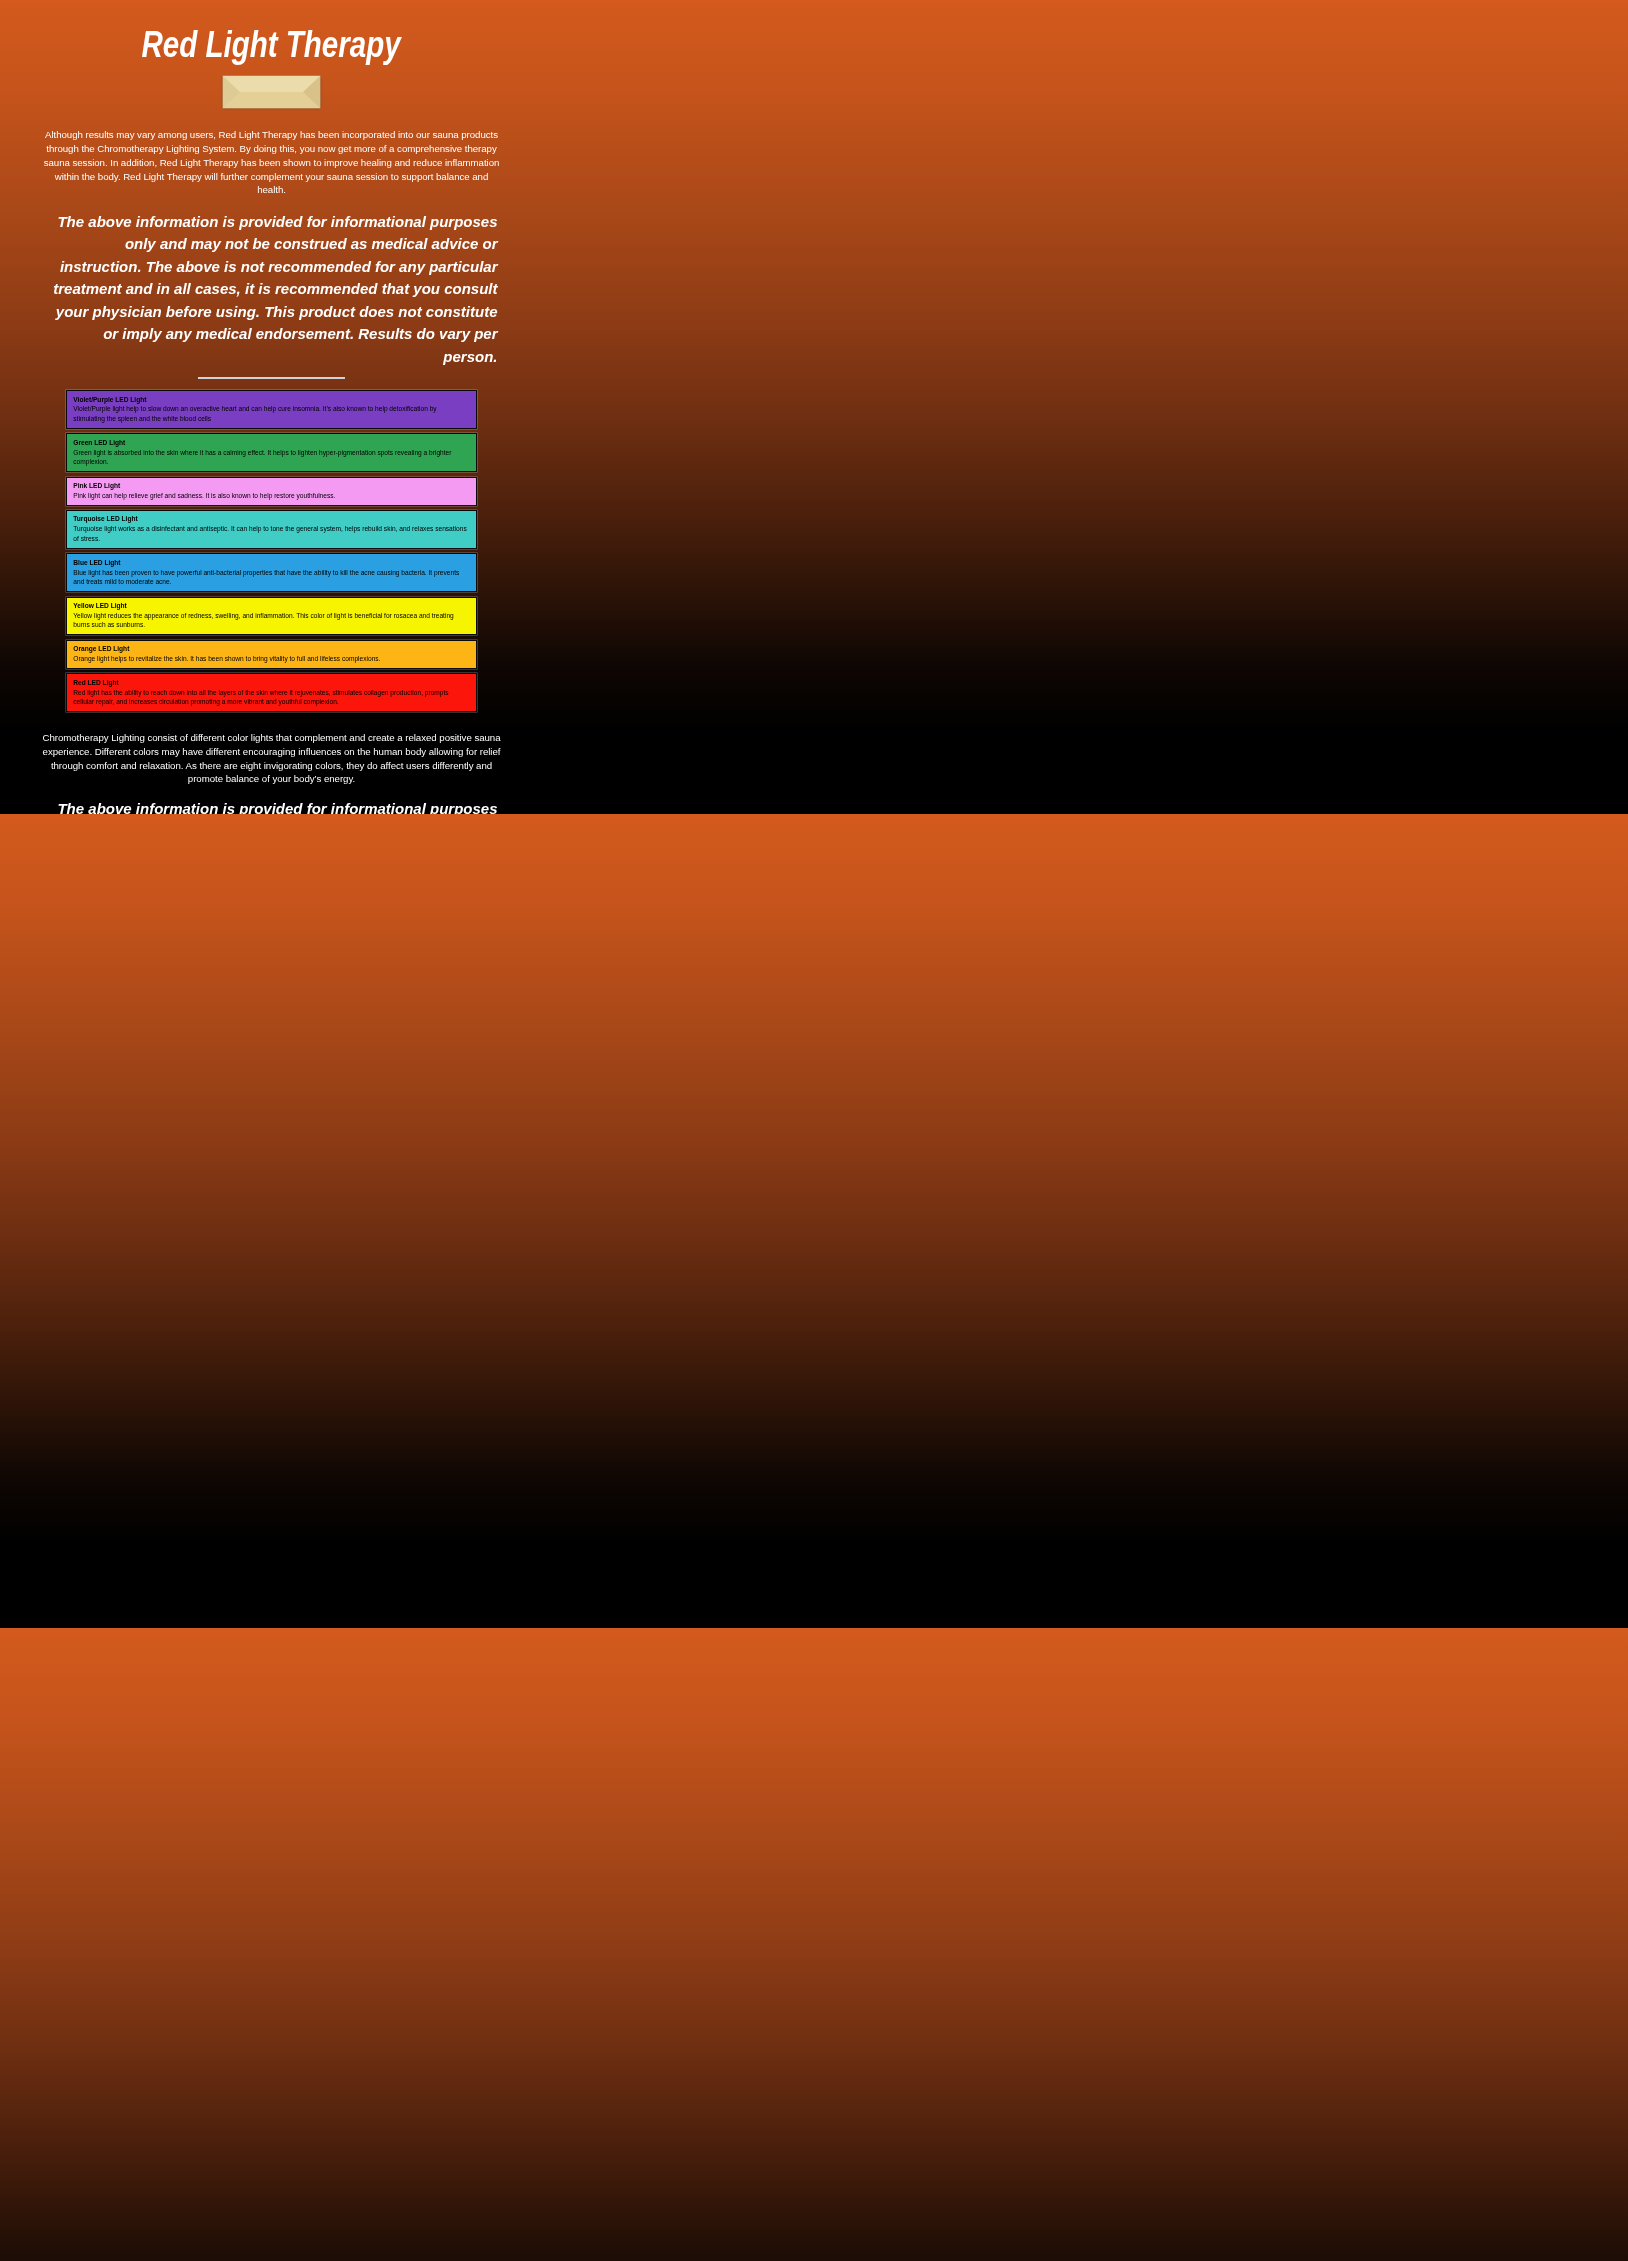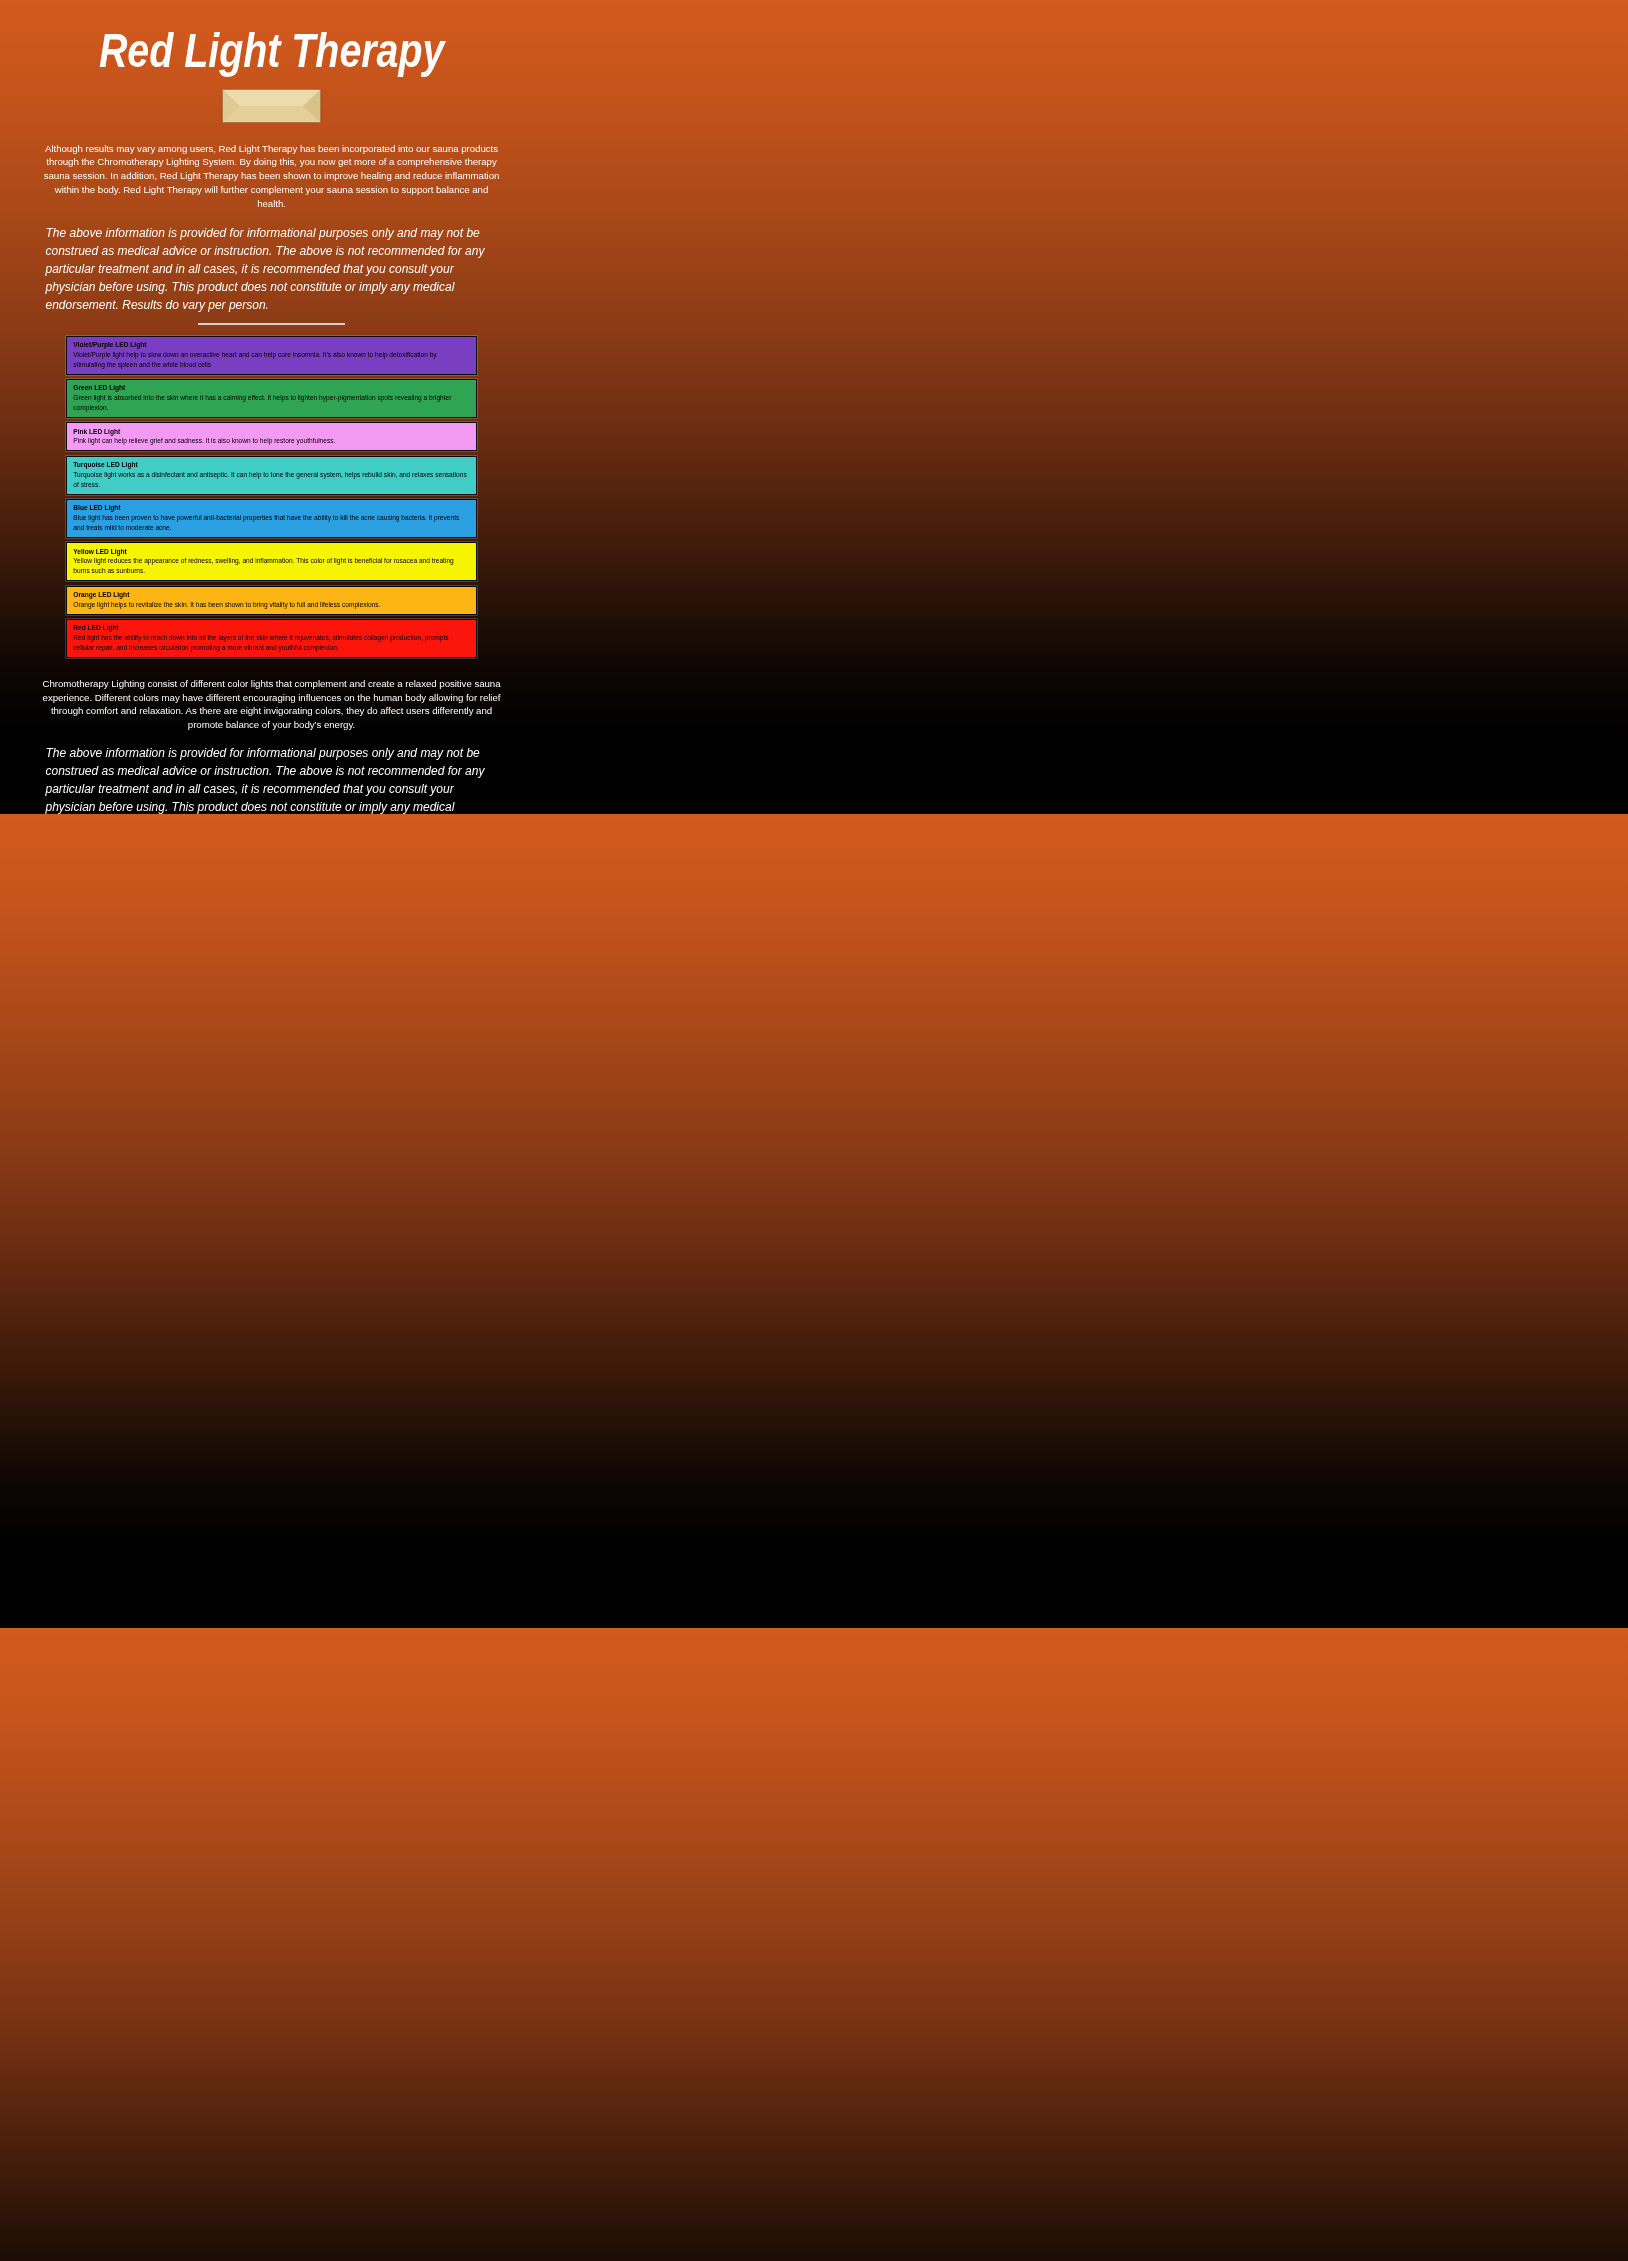--- a/index.html
+++ b/index.html
@@ -9,21 +9,21 @@
     background:linear-gradient(180deg,
       #d45a1d 0%, #c4531b 12%, #a94818 26%, #8c3b15 40%,
       #6d2e11 52%, #4c200c 63%, #2b1307 73%, #0e0603 82%,
       #000000 90%, #000000 100%);
     overflow:hidden;
   }
   .poster{width:543px;height:814px;display:flex;flex-direction:column;align-items:center;}
 
   .big-title{
     margin:25px 0 0 0;
-    font-size:48px;font-weight:bold;font-style:italic;
+    font-size:36px;font-weight:bold;font-style:italic;
     color:#ffffff;line-height:1.1;white-space:nowrap;
   }
   .condense{display:inline-block;transform:scaleX(.82);transform-origin:center;}
 
   
   .frame{
     margin-top:11.8px;
     width:97px;height:70px;box-sizing:border-box;
     border-style:solid;border-width:16.3px 17px;
     border-color:#ecdcab #d8c28a #e4d096 #ddca94;
@@ -39,22 +39,22 @@
   }
 
   .bold-para{
     margin:20px 0 0 0;max-width:459px;
     color:#ffffff;font-weight:normal;
     font-size:9.7px;line-height:1.42;text-align:center;
     letter-spacing:-0.05px;
   }
   .disclaimer{
     margin:13.6px 0 0 0;max-width:452px;
-    color:#ffffff;font-style:italic;font-weight:normal;
-    font-size:12px;line-height:1.5;text-align:left;
+    color:#ffffff;font-style:italic;font-weight:bold;
+    font-size:15px;line-height:1.5;text-align:right;
   }
 
   
   .spectrum{
     margin-top:9px;
     width:145px;height:20px;
     border:0.9px solid #cfd2d6;
     overflow:hidden;position:relative;
     background:#000;
   }

